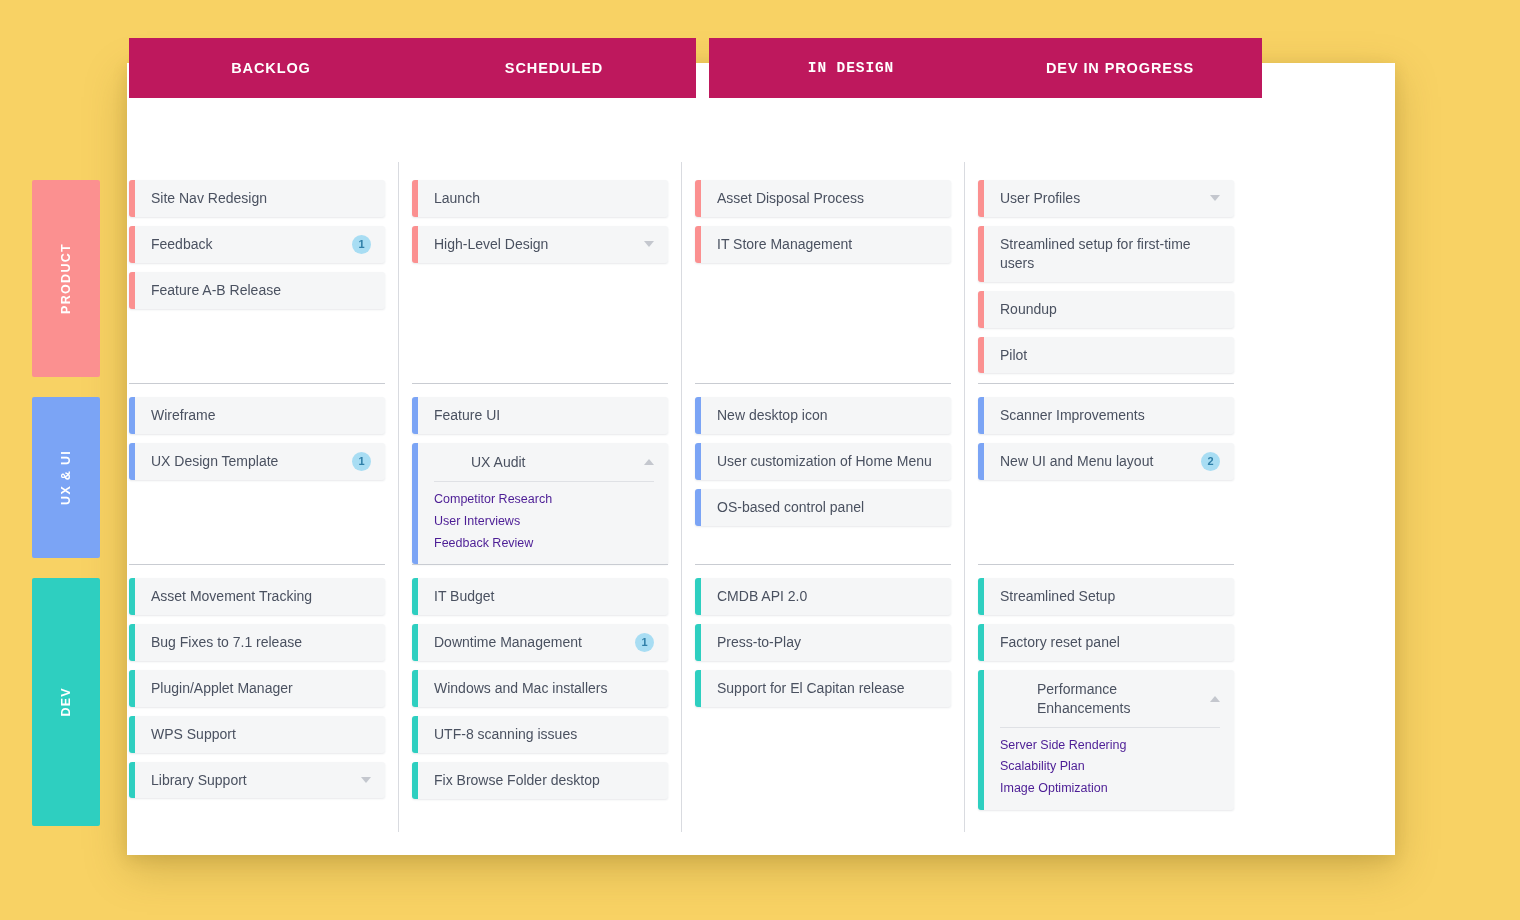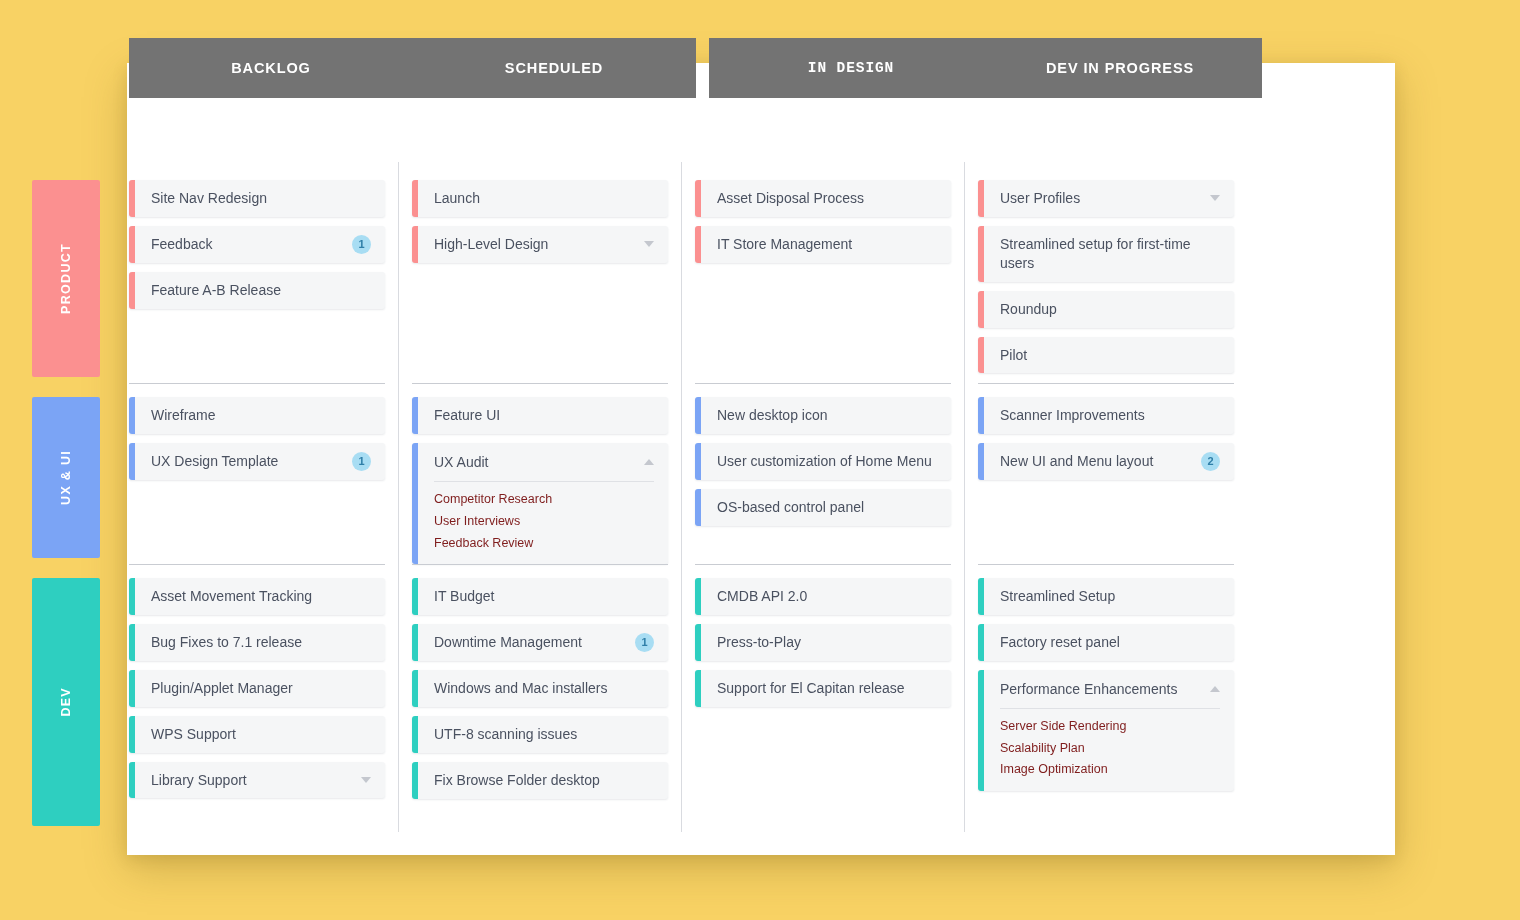--- a/index.html
+++ b/index.html
@@ -34,21 +34,21 @@
     left: 129px;
     top: 38px;
     width: 1110px;
     height: 60px;
   }
   .col-header {
     position: absolute;
     top: 0;
     width: 284px;
     height: 60px;
-    background: #737373;
+    background: #be185d;
     color: #ffffff;
     font-size: 14.5px;
     font-weight: bold;
     letter-spacing: 0.9px;
     display: flex;
     align-items: center;
     justify-content: center;
     text-align: center;
   }
   .col-header.c0 { left: 0px; }
@@ -180,32 +180,32 @@
   
   .card.expanded {
     display: block;
     padding: 0 0 10px 0;
   }
   .card.expanded .exp-head {
     display: flex;
     align-items: center;
     padding: 10px 14px 9px 22px;
   }
-  .card.expanded .exp-head .card-title { font-size: 14px; }
+  .card.expanded .exp-head .card-title { font-size: 14px; margin-left: 37px; }
   .card.expanded .exp-rule {
     height: 1px;
     background: #dfe1e5;
     margin: 0 14px 0 22px;
   }
   .card.expanded .exp-items {
     padding: 7px 14px 0 22px;
   }
   .sub-item {
     font-size: 12.5px;
-    color: #7f1d1d;
+    color: #4c1d95;
     line-height: 1.75;
   }
 </style>
 </head>
 <body>
 
 <div id="board-panel"></div>
 
 <div id="column-headers">
     <div class="col-header c0">BACKLOG</div>

